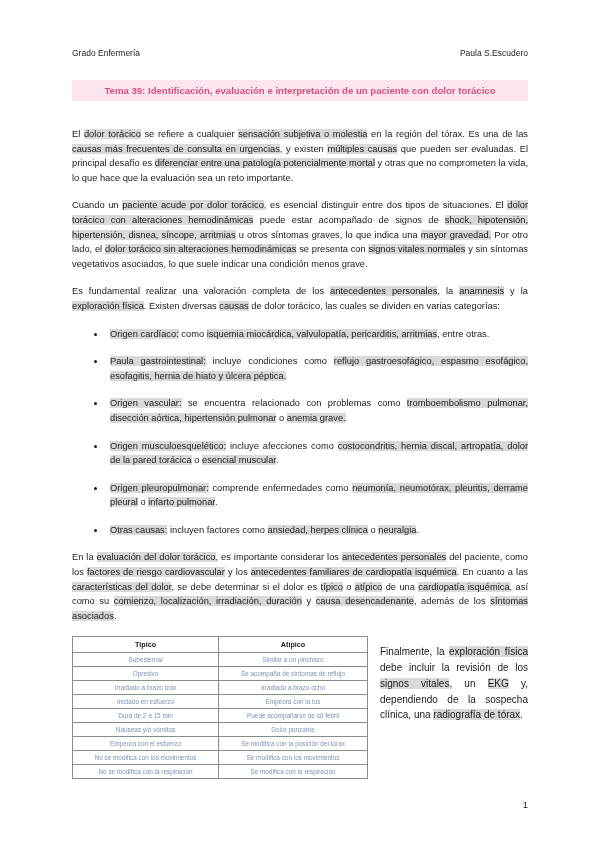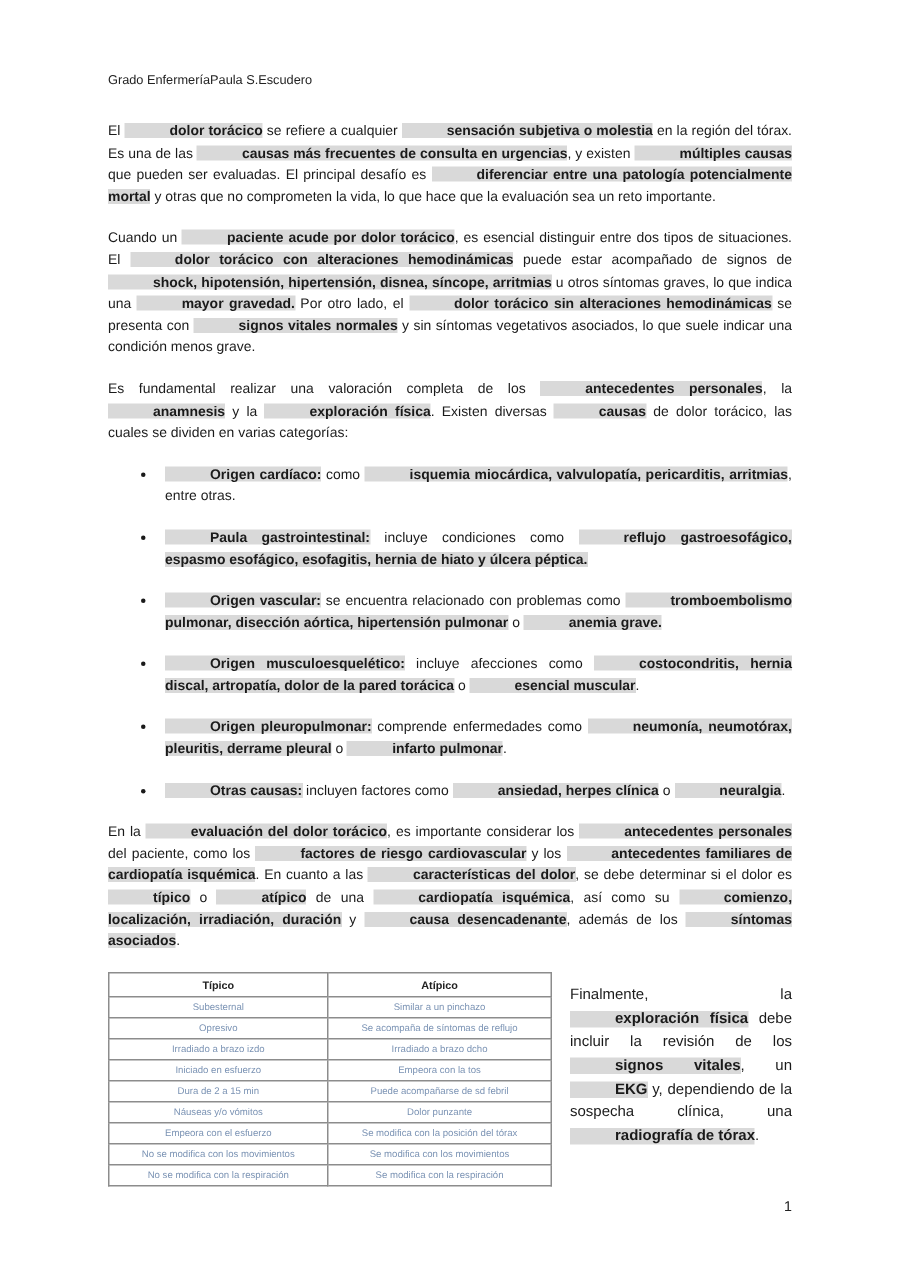--- a/index.html
+++ b/index.html
@@ -10,21 +10,21 @@
     height: 848px;
     margin: 0 auto;
     background: #ffffff;
     padding: 48px 72px 0 72px;
     font-family: "Liberation Sans", sans-serif;
     color: #1a1a1a;
     overflow: hidden;
   }
   .header {
     display: flex;
-    justify-content: flex-start;
+    justify-content: space-between;
     font-size: 8.5px;
     color: #222;
     margin-bottom: 22px;
   }
   .title {
     background: var(--title-bg, #fbe5ee);
     color: var(--title-text, #d94f7e);
     font-weight: bold;
     font-size: 9.6px;
     text-align: center;
@@ -34,22 +34,21 @@
     overflow: hidden;
   }
   .para {
     font-size: 9.3px;
     line-height: 1.57;
     text-align: justify;
     margin-bottom: 13px;
   }
   .hl {
     background: var(--highlight, #d9d9d9);
-    font-weight: bold;
-    padding-left: 30px;
+    font-weight: normal;
   }
   ul.bullets {
     padding-left: 34px;
     margin: 3px 0 2px 0;
     list-style: disc;
   }
   ul.bullets li {
     font-size: 9.3px;
     line-height: 1.57;
     text-align: justify;
@@ -99,20 +98,21 @@
 </head>
 <body>
 
 <div class="page">
 
   <div class="header">
     <span>Grado Enfermería</span>
     <span>Paula S.Escudero</span>
   </div>
 
+  <div class="title">Tema 39: Identificación, evaluación e interpretación de un paciente con dolor torácico</div>
 
   <p class="para"><span>El </span><span class="hl">dolor torácico</span><span> se refiere a cualquier </span><span class="hl">sensación subjetiva o molestia</span><span> en la región del tórax. Es una de las </span><span class="hl">causas más frecuentes de consulta en urgencias</span><span>, y existen </span><span class="hl">múltiples causas</span><span> que pueden ser evaluadas. El principal desafío es </span><span class="hl">diferenciar entre una patología potencialmente mortal</span><span> y otras que no comprometen la vida, lo que hace que la evaluación sea un reto importante.</span></p>
   <p class="para"><span>Cuando un </span><span class="hl">paciente acude por dolor torácico</span><span>, es esencial distinguir entre dos tipos de situaciones. El </span><span class="hl">dolor torácico con alteraciones hemodinámicas</span><span> puede estar acompañado de signos de </span><span class="hl">shock, hipotensión, hipertensión, disnea, síncope, arritmias</span><span> u otros síntomas graves, lo que indica una </span><span class="hl">mayor gravedad.</span><span> Por otro lado, el </span><span class="hl">dolor torácico sin alteraciones hemodinámicas</span><span> se presenta con </span><span class="hl">signos vitales normales</span><span> y sin síntomas vegetativos asociados, lo que suele indicar una condición menos grave.</span></p>
   <p class="para"><span>Es fundamental realizar una valoración completa de los </span><span class="hl">antecedentes personales</span><span>, la </span><span class="hl">anamnesis</span><span> y la </span><span class="hl">exploración física</span><span>. Existen diversas </span><span class="hl">causas</span><span> de dolor torácico, las cuales se dividen en varias categorías:</span></p>
 
   <ul class="bullets">
     <li><span class="hl">Origen cardíaco:</span><span> como </span><span class="hl">isquemia miocárdica, valvulopatía, pericarditis, arritmias</span><span>, entre otras.</span></li>
     <li><span class="hl">Paula gastrointestinal:</span><span> incluye condiciones como </span><span class="hl">reflujo gastroesofágico, espasmo esofágico, esofagitis, hernia de hiato y úlcera péptica.</span></li>
     <li><span class="hl">Origen vascular:</span><span> se encuentra relacionado con problemas como </span><span class="hl">tromboembolismo pulmonar, disección aórtica, hipertensión pulmonar</span><span> o </span><span class="hl">anemia grave.</span></li>
     <li><span class="hl">Origen musculoesquelético:</span><span> incluye afecciones como </span><span class="hl">costocondritis, hernia discal, artropatía, dolor de la pared torácica</span><span> o </span><span class="hl">esencial muscular</span><span>.</span></li>

